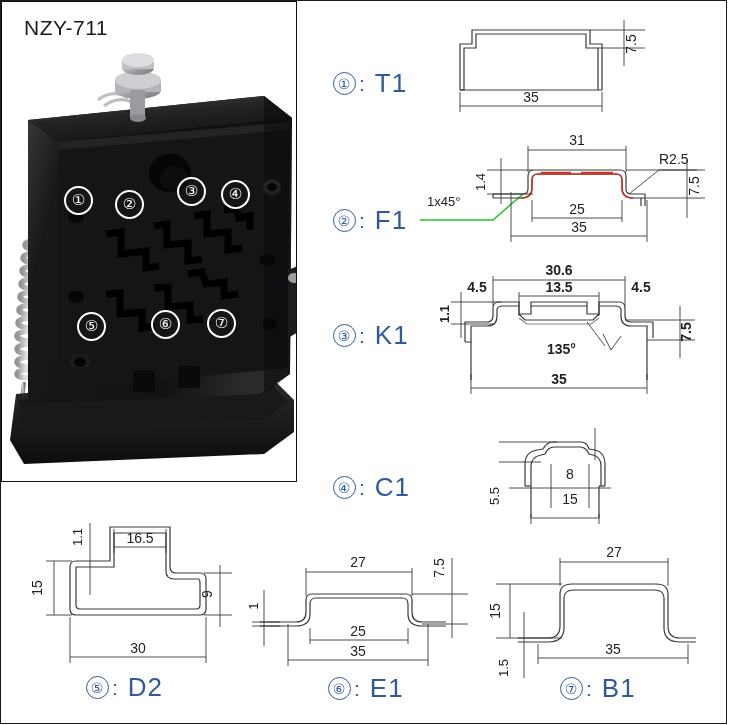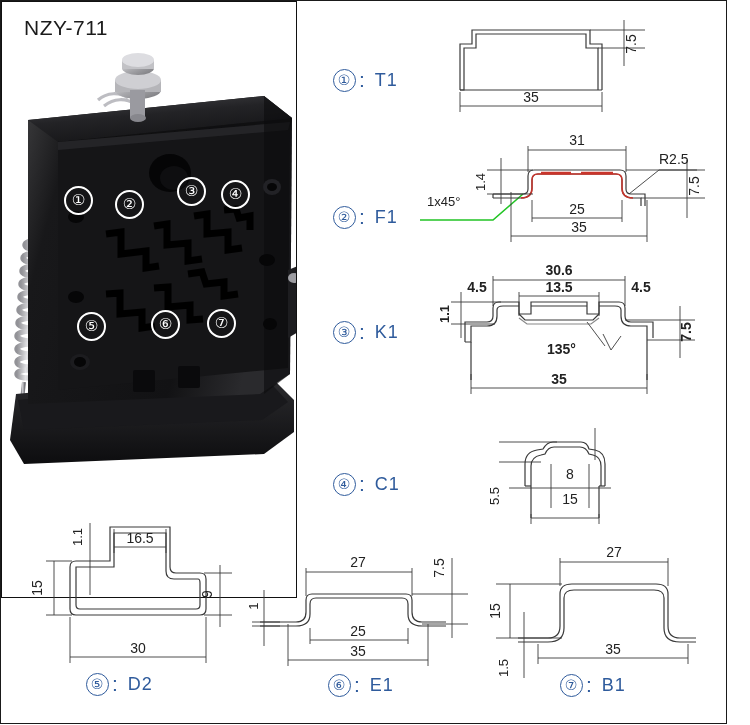--- a/index.html
+++ b/index.html
@@ -7,21 +7,21 @@
     width:750px;height:725px;position:relative;overflow:hidden;
     font-family:"Liberation Sans","DejaVu Sans",sans-serif;
     background:#fff;
   }
   .page-border{
     position:absolute;left:0;top:0;width:727px;height:724px;
     border:1.4px solid #1a1a1a;box-sizing:border-box;pointer-events:none;
   }
   
   .photo-panel{
-    position:absolute;left:1px;top:1px;width:296px;height:597px;
+    position:absolute;left:1px;top:1px;width:296px;height:481px;
     border:1.4px solid #111;box-sizing:border-box;background:#fff;overflow:hidden;
   }
   .model-title{
     position:absolute;left:22px;top:14px;font-size:21px;color:#1b1b1b;
     letter-spacing:.5px;
   }
   .photo-svg{position:absolute;left:0;top:0;}
   .circ-num{
     position:absolute;border:2.2px solid #fff;border-radius:50%;
     width:25px;height:25px;color:#fff;font-size:15px;
@@ -32,21 +32,21 @@
   .prof{position:absolute;}
   .plabel{
     position:absolute;color:#2f5b9c;font-size:21px;letter-spacing:1px;
     white-space:nowrap;display:flex;align-items:center;gap:3px;
   }
   .plabel .cnum{
     display:inline-flex;align-items:center;justify-content:center;
     width:21px;height:21px;border:1.6px solid #2f5b9c;border-radius:50%;
     font-size:14px;font-family:"DejaVu Sans",sans-serif;
   }
-  .plabel .pname{font-size:18px;margin-left:6px;}
+  .plabel .pname{font-size:26px;margin-left:6px;}
   svg{display:block;overflow:visible;}
   .dim{font-family:"Liberation Sans",sans-serif;fill:#222;}
 </style>
 </head>
 <body>
 
 <div class="page-border"></div>
 
 <div class="photo-panel">
 

